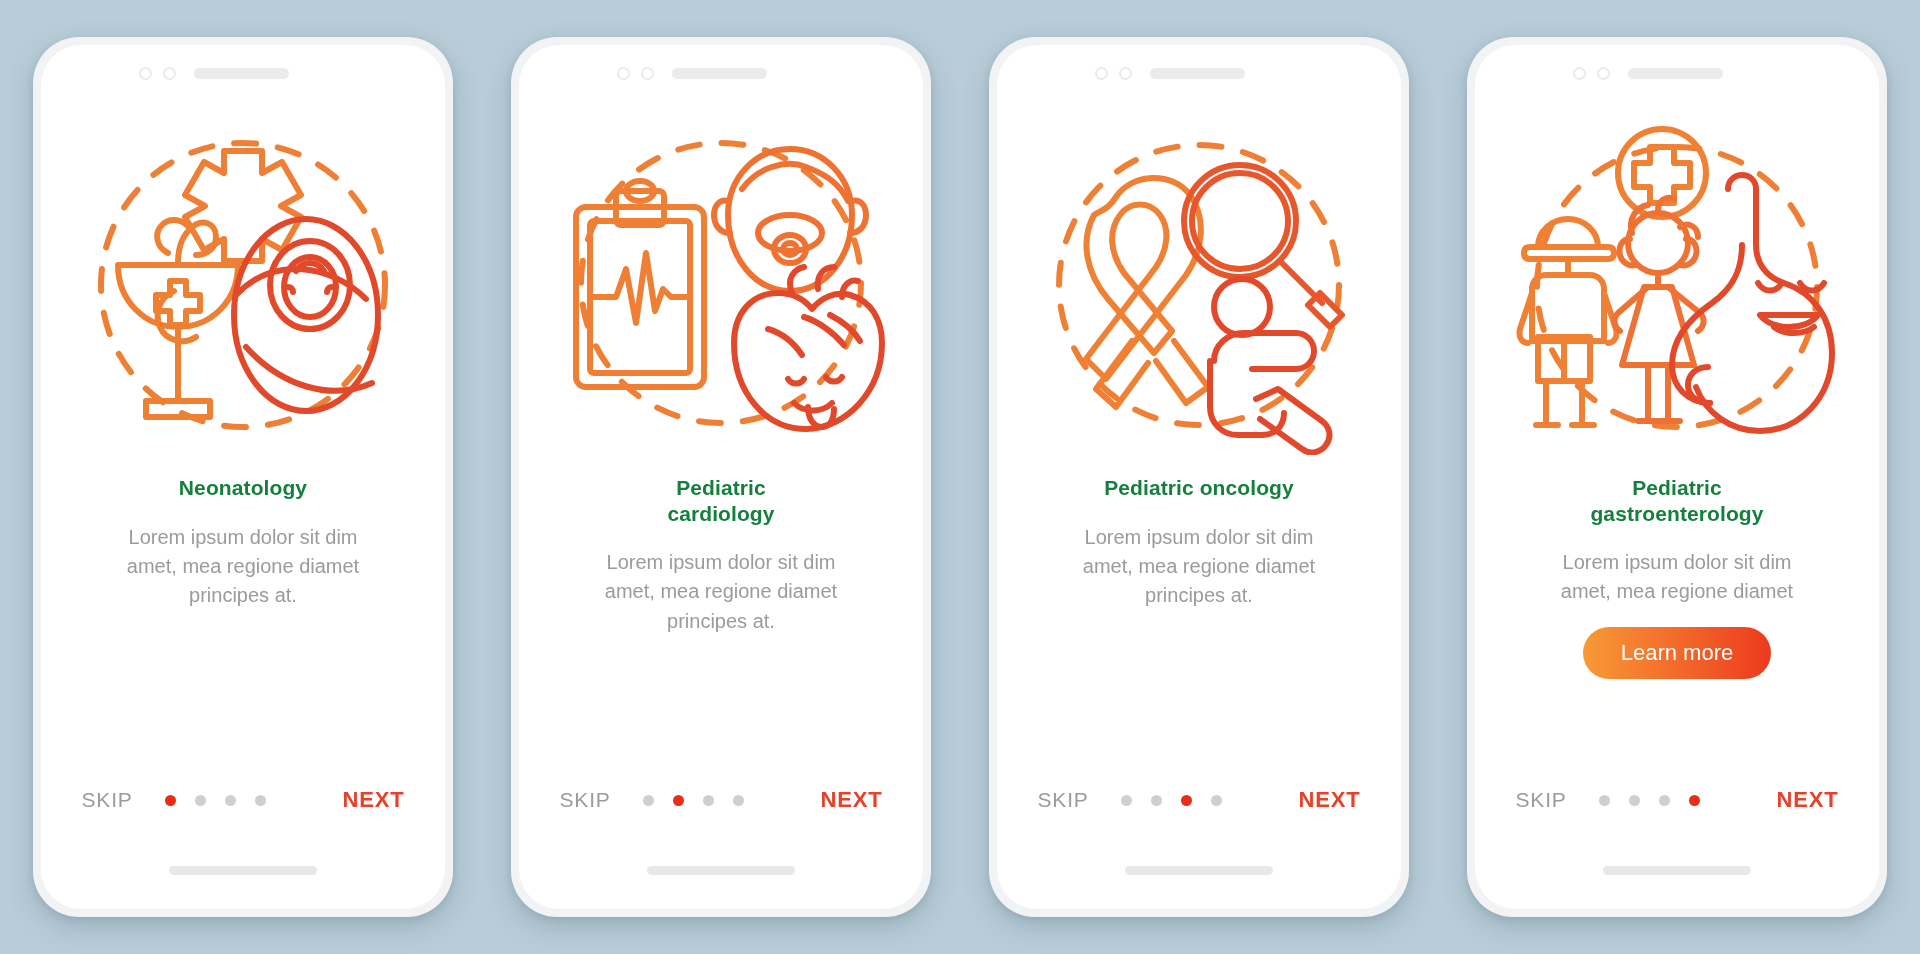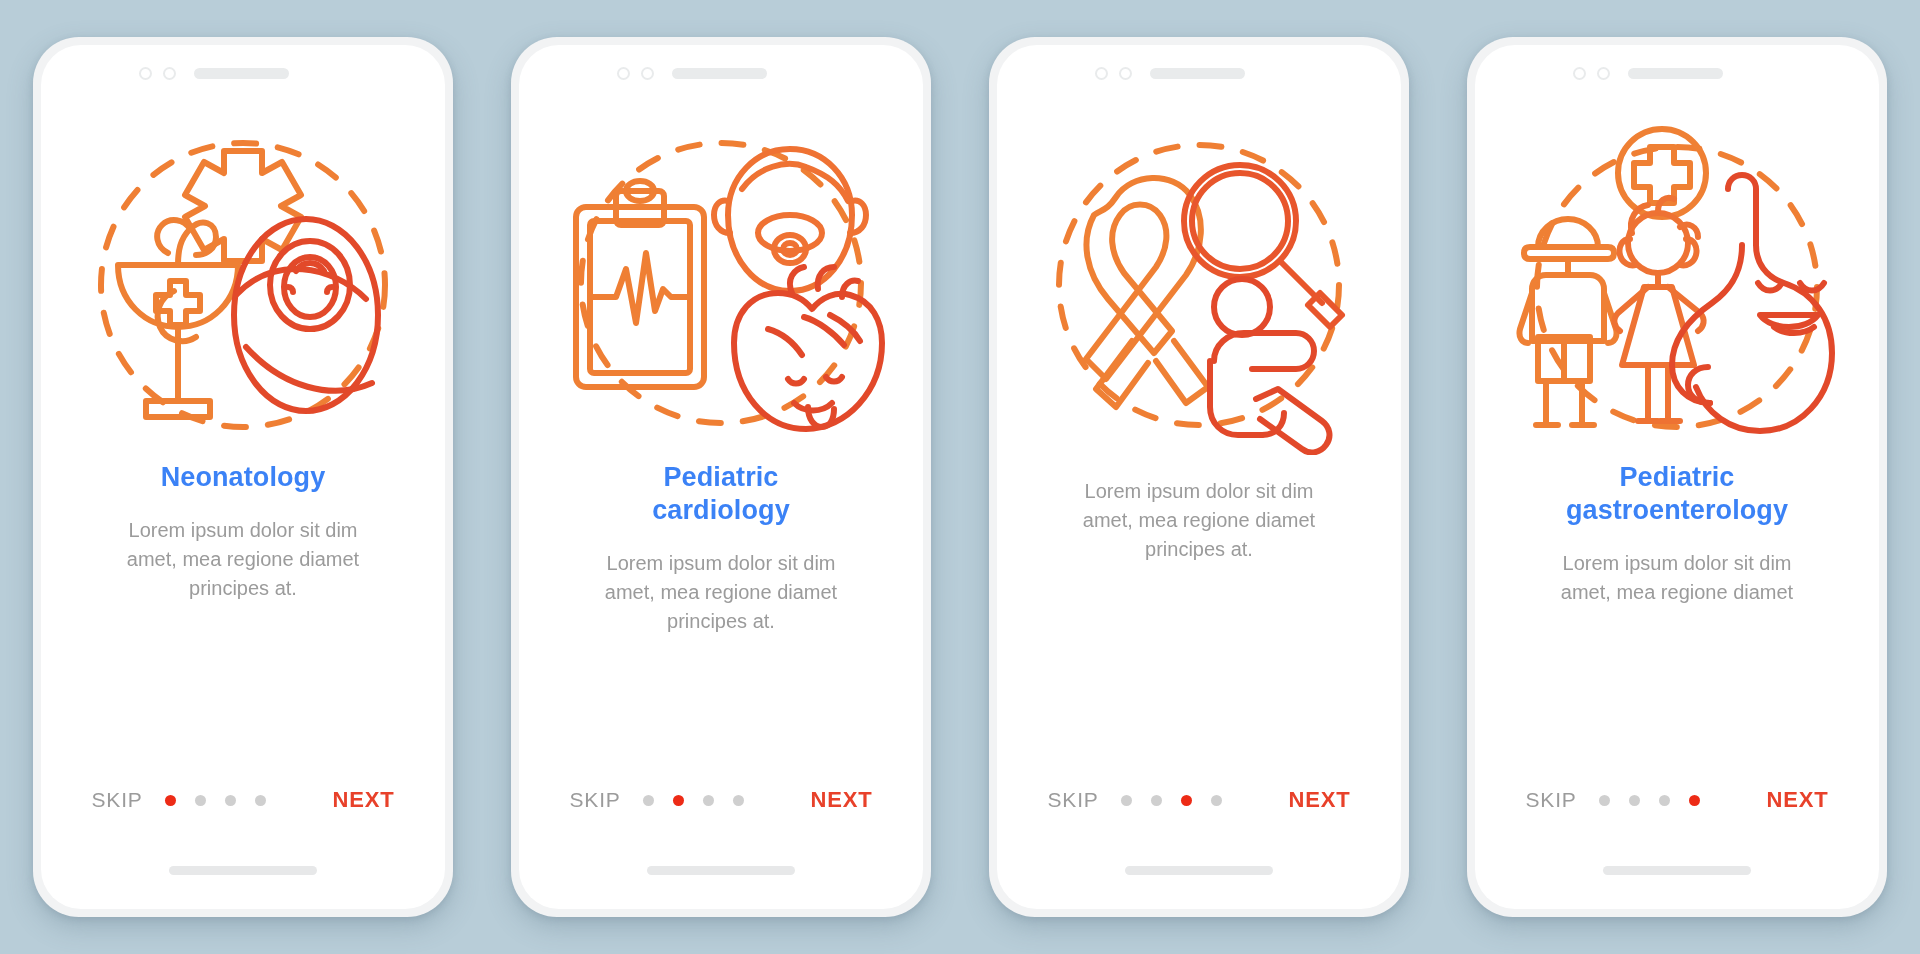--- a/index.html
+++ b/index.html
@@ -68,27 +68,27 @@
     height: 340px;
     margin-top: 14px;
     display: flex;
     align-items: center;
     justify-content: center;
   }
   .illus svg { width: 100%; height: 100%; display: block; }
 
   
   .title {
-    color: #3b82f6;
-    font-size: 27px;
+    color: #15803d;
+    font-size: 21px;
     font-weight: 700;
     line-height: 1.22;
     text-align: center;
     letter-spacing: .1px;
-    margin-top: 6px;
+    margin-top: 20px;
     padding: 0 26px;
     white-space: pre-line;
   }
   .desc {
     color: #9b9b9b;
     font-size: 20px;
     line-height: 1.46;
     text-align: center;
     margin-top: 22px;
     padding: 0 44px;
@@ -116,21 +116,21 @@
   }
 
   
   .nav {
     position: absolute;
     left: 0; right: 0;
     bottom: 96px;
     display: flex;
     align-items: center;
     justify-content: center;
-    gap: 22px;
+    gap: 32px;
     padding: 0 40px;
   }
   .skip {
     color: #9b9b9b;
     font-size: 21px;
     letter-spacing: .8px;
     cursor: pointer;
   }
   .next {
     color: #e8412a;
@@ -327,20 +327,21 @@
           <g class="ln" stroke="#e2492a" stroke-width="6">
             <circle cx="208" cy="192" r="28"></circle>
             <path d="M180 246c0-16 14-28 30-28h52c10 0 18 8 18 18s-8 18-18 18h-44"></path>
             <path d="M176 246v46c0 16 12 28 28 28h24"></path>
             <path d="M222 284l22-10 44 32c8 6 10 16 4 24-6 8-16 10-24 4l-42-30"></path>
             <path d="M228 320c14 0 22-10 22-22"></path>
           </g>
         </svg>
       </div>
 
+      <div class="title">Pediatric oncology</div>
       <div class="desc">Lorem ipsum dolor sit dim
 amet, mea regione diamet
 principes at.</div>
 
       <div class="nav">
         <span class="skip">SKIP</span>
         <span class="dots">
           <span class="dot"></span>
           <span class="dot"></span>
           <span class="dot active"></span>
@@ -405,20 +406,23 @@
             <path d="M262 212c10 8 30 8 40 0"></path>
           </g>
         </svg>
       </div>
 
       <div class="title">Pediatric
 gastroenterology</div>
       <div class="desc">Lorem ipsum dolor sit dim
 amet, mea regione diamet</div>
 
+      <div class="cta-wrap">
+        <button class="cta">Learn more</button>
+      </div>
 
       <div class="nav">
         <span class="skip">SKIP</span>
         <span class="dots">
           <span class="dot"></span>
           <span class="dot"></span>
           <span class="dot"></span>
           <span class="dot active"></span>
         </span>
         <span class="next">NEXT</span>

